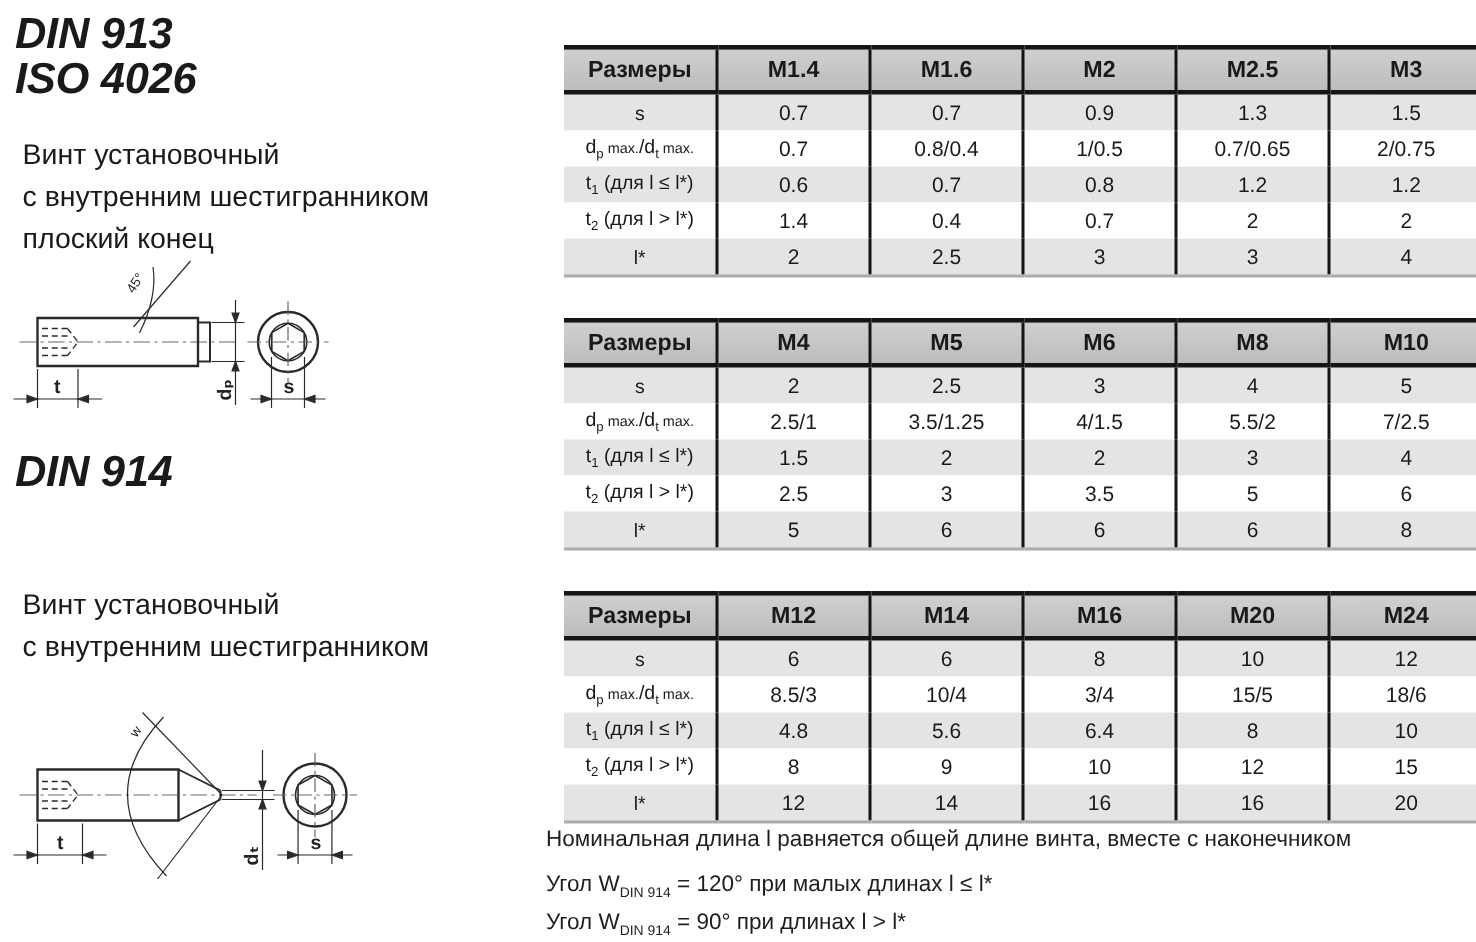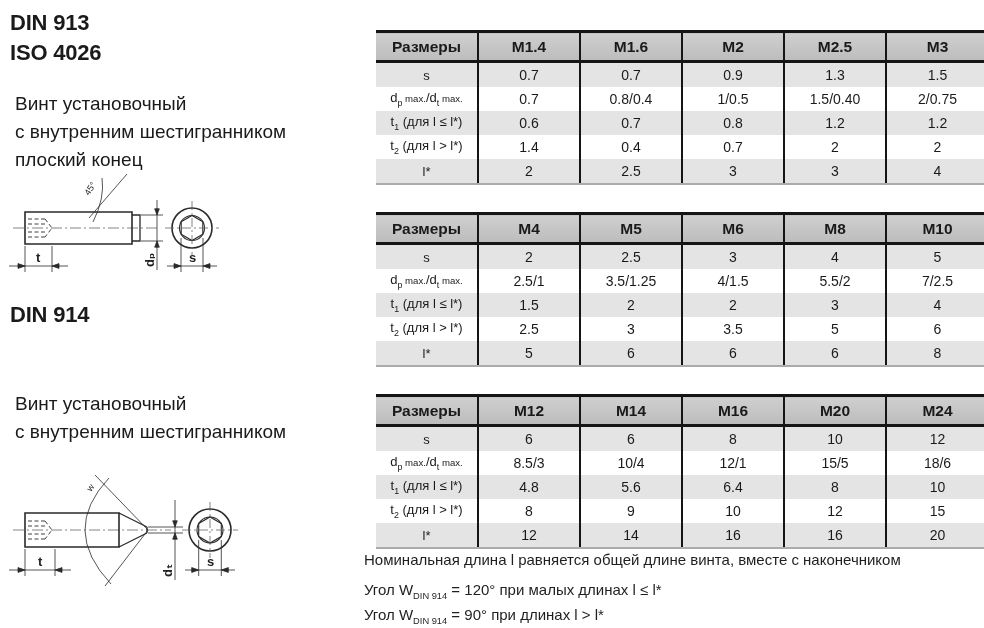--- a/index.html
+++ b/index.html
@@ -2,21 +2,21 @@
 <html><head>
 <meta charset="utf-8">
 <style>
   html,body{margin:0;padding:0;}
   body{
     width:984px;height:628px;position:relative;overflow:hidden;
     background:#ffffff;color:#1a1a1a;
     font-family:"Liberation Sans","DejaVu Sans",sans-serif;
   }
   
-  .std{position:absolute;left:10px;font-weight:700;font-size:22px;line-height:30px;letter-spacing:-0.2px;}
+  .std{position:absolute;left:10px;font-weight:700;font-size:29px;line-height:30px;letter-spacing:-0.2px;font-style:italic;}
   #std1{top:8px;}
   #std2{top:300px;}
   .desc{position:absolute;left:15px;font-size:19px;line-height:28px;}
   #desc1{top:90px;}
   #desc2{top:390px;}
   
   .drawing{position:absolute;}
   #drawing1{left:5px;top:170px;}
   #drawing2{left:5px;top:468px;}
   .drawing text{font-family:"Liberation Sans","DejaVu Sans",sans-serif;font-size:13px;font-weight:700;fill:#222;}
@@ -206,21 +206,21 @@
         <td>0.9</td>
         <td>1.3</td>
         <td>1.5</td>
       </tr>
 
       <tr>
         <th class="rl">d<sub>p</sub><small> max.</small>/d<sub>t</sub><small> max.</small></th>
         <td>0.7</td>
         <td>0.8/0.4</td>
         <td>1/0.5</td>
-        <td>1.5/0.40</td>
+        <td>0.7/0.65</td>
         <td>2/0.75</td>
       </tr>
 
       <tr>
         <th class="rl">t<sub>1</sub> (для l ≤ l*)</th>
         <td>0.6</td>
         <td>0.7</td>
         <td>0.8</td>
         <td>1.2</td>
         <td>1.2</td>
@@ -341,21 +341,21 @@
         <td>6</td>
         <td>8</td>
         <td>10</td>
         <td>12</td>
       </tr>
 
       <tr>
         <th class="rl">d<sub>p</sub><small> max.</small>/d<sub>t</sub><small> max.</small></th>
         <td>8.5/3</td>
         <td>10/4</td>
-        <td>12/1</td>
+        <td>3/4</td>
         <td>15/5</td>
         <td>18/6</td>
       </tr>
 
       <tr>
         <th class="rl">t<sub>1</sub> (для l ≤ l*)</th>
         <td>4.8</td>
         <td>5.6</td>
         <td>6.4</td>
         <td>8</td>

